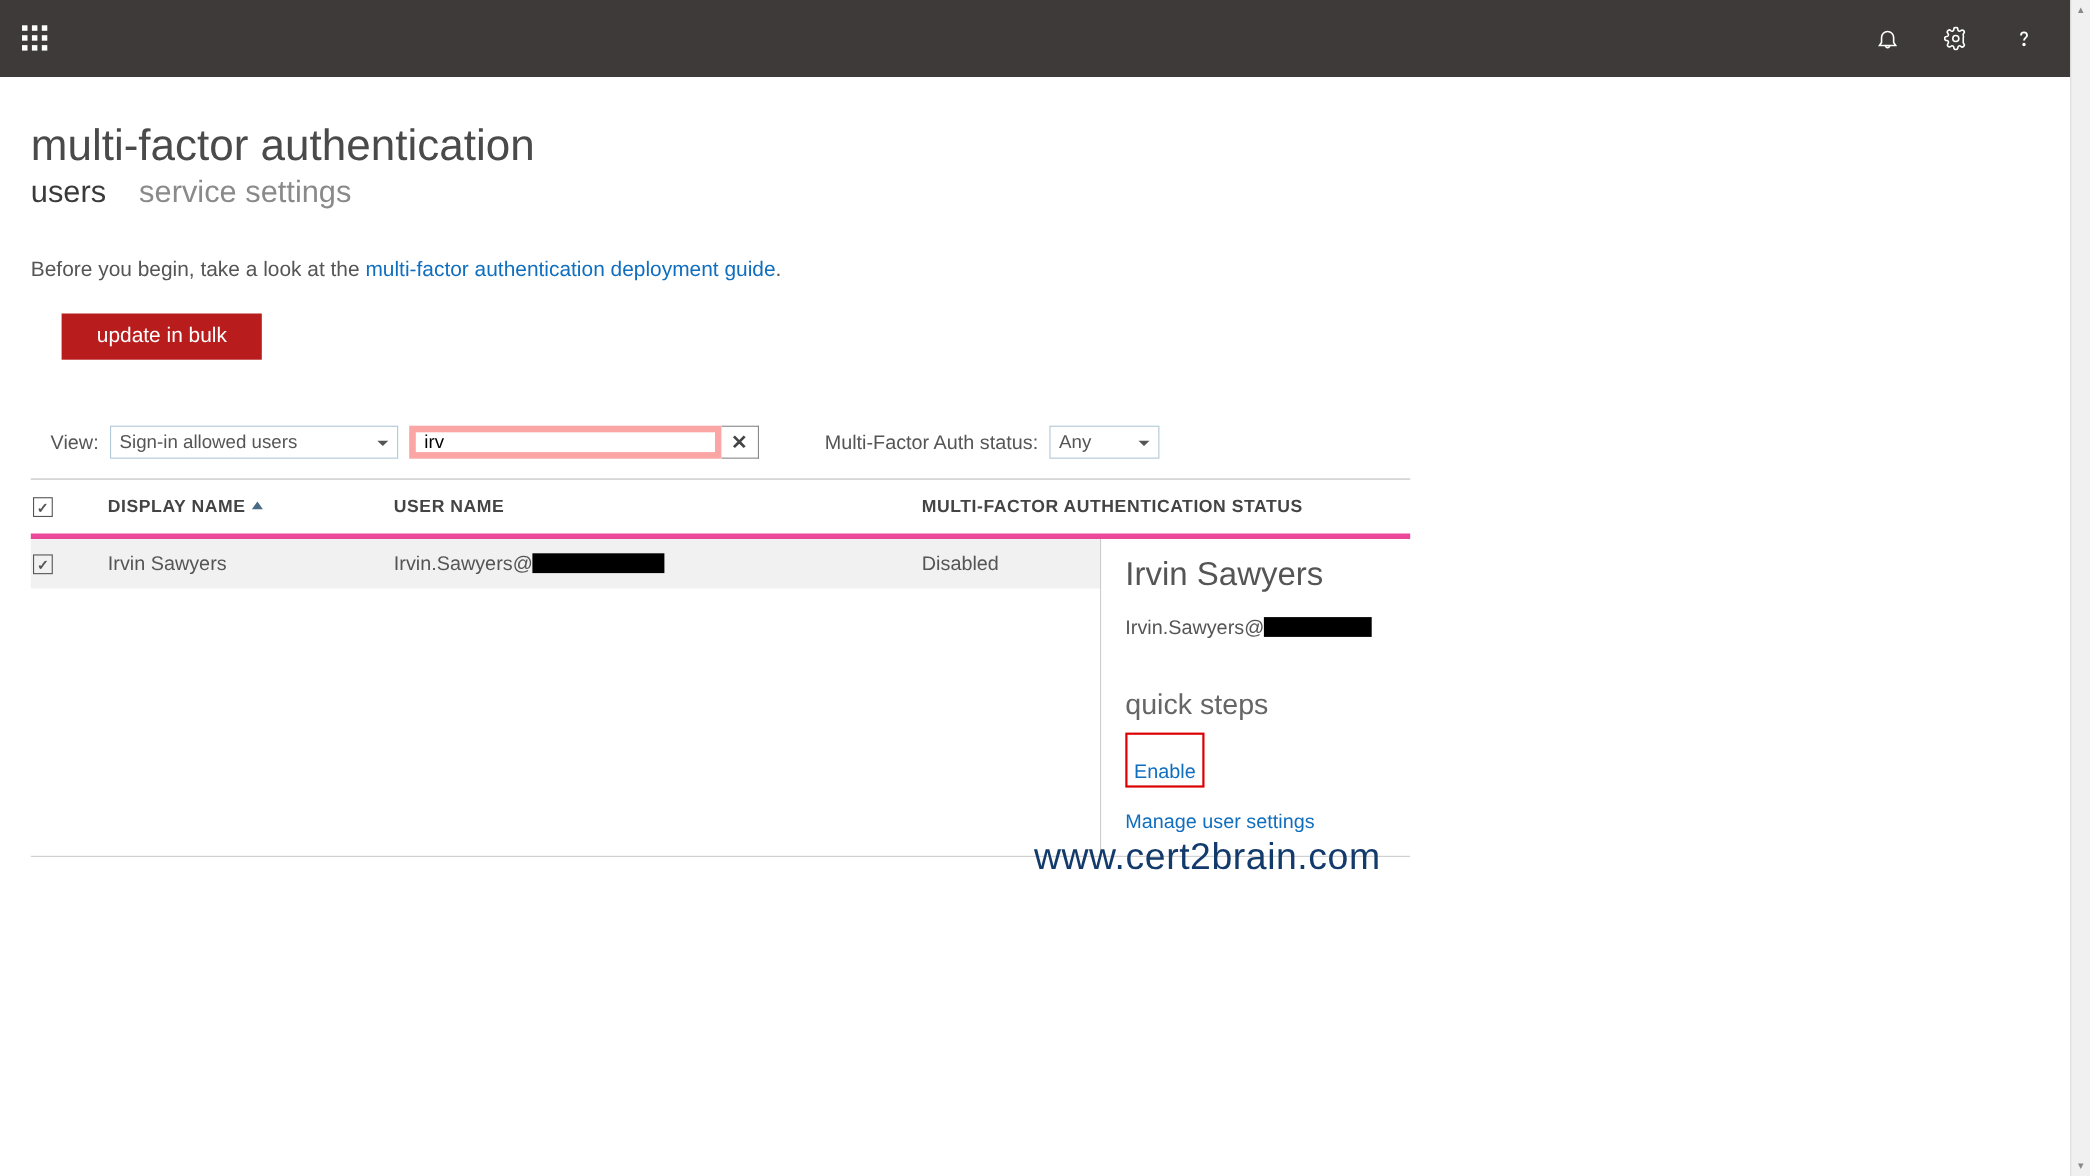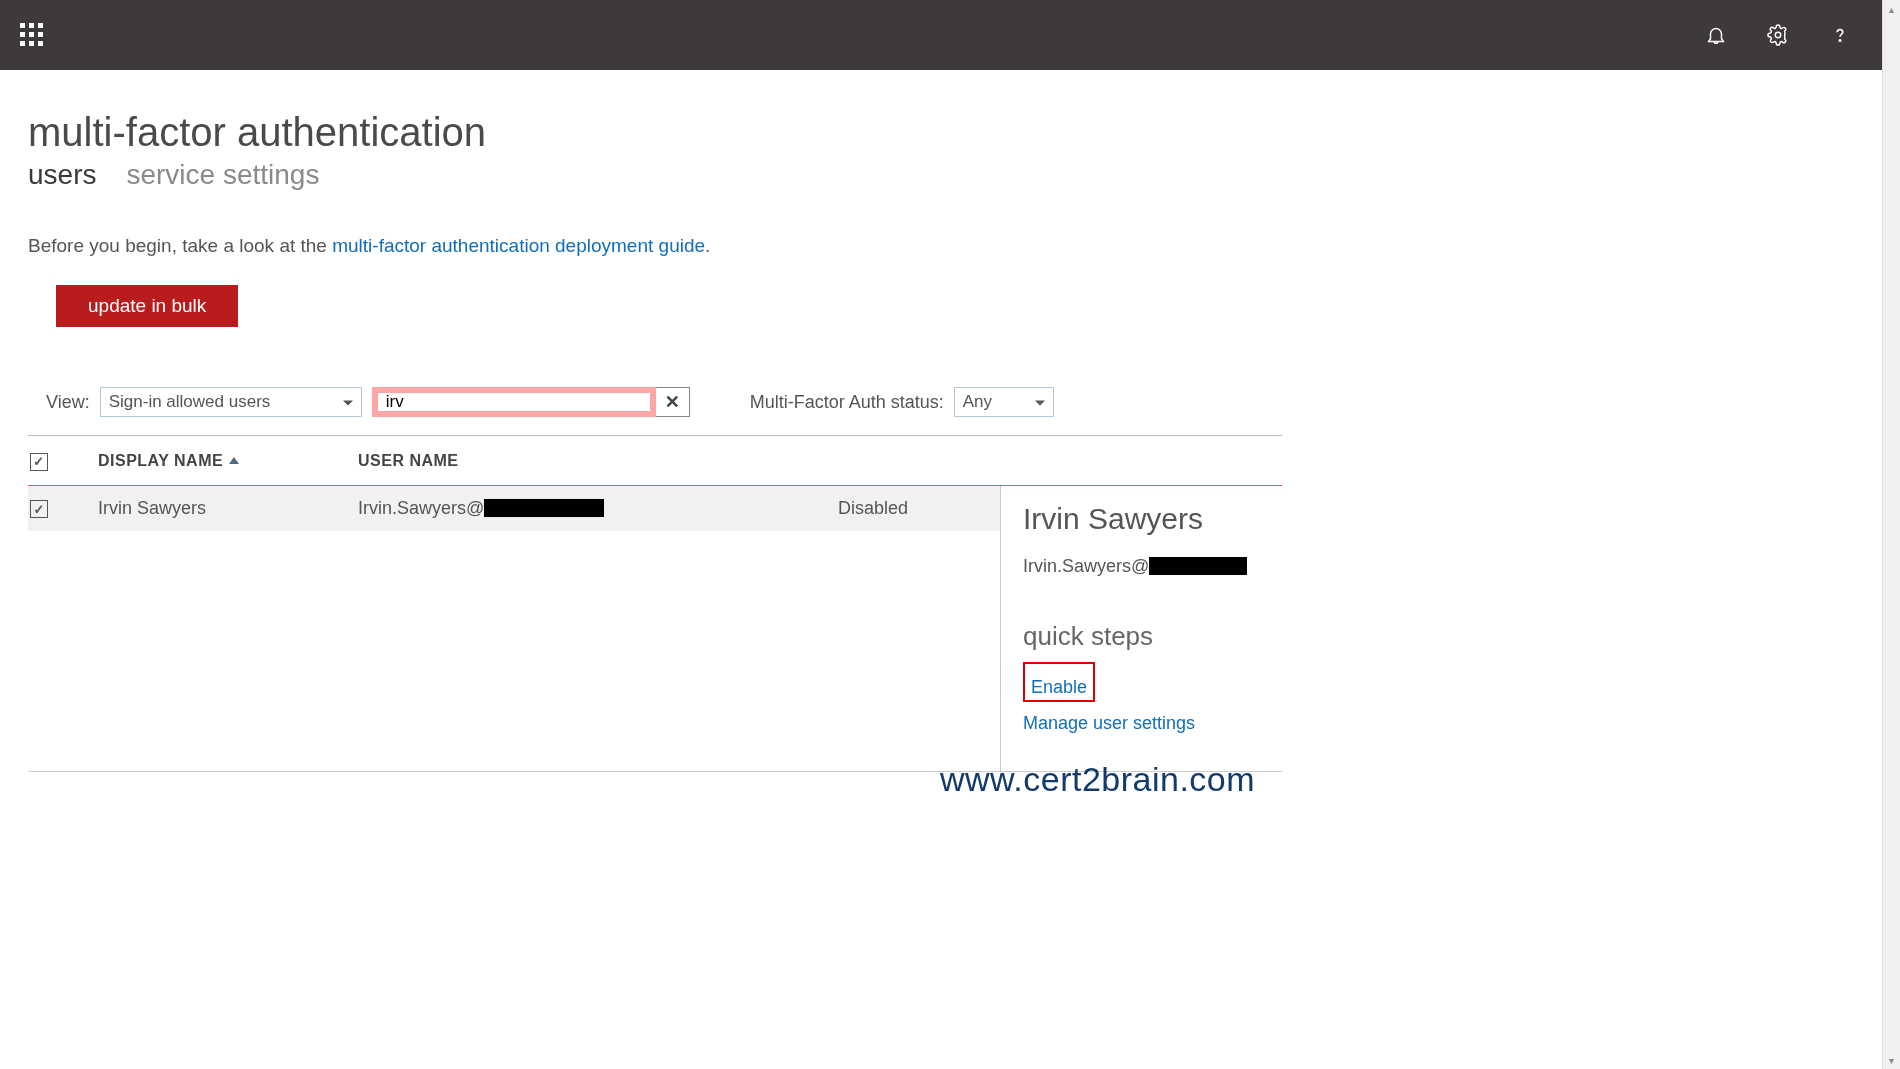--- a/index.html
+++ b/index.html
@@ -36,41 +36,41 @@
   .dropdown.view { width: 262px; }
   .dropdown.status { width: 100px; }
   .dropdown::after { content: ''; position: absolute; right: 8px; top: 50%; margin-top: -2px; border-left: 5px solid transparent; border-right: 5px solid transparent; border-top: 6px solid #555; transform: scaleY(0.8);}
   .search-wrap { display: flex; }
   .search-input { width: 284px; height: 30px; border: 6px solid #fca5a5; padding: 0 8px; font-size: 17px; outline: none; }
   .clear-btn { width: 34px; height: 30px; border: 1px solid #888; border-left: none; background: #fff; display: flex; align-items: center; justify-content: center; cursor: pointer; font-size: 18px; font-weight: bold; color: #444; }
   .filters .gap { width: 20px; }
   .mfa-lbl { margin-left: 20px; }
 
   .table-wrap { margin-top: 18px; margin-left: 0; }
-  .table-head { display: flex; border-top: 1px solid #bbb; border-bottom: 1px solid #ec4899; padding: 16px 0 14px 0; font-weight: 600; font-size: 16px; color: #444; letter-spacing: 0.5px; }
+  .table-head { display: flex; border-top: 1px solid #bbb; border-bottom: 5px solid #ec4899; padding: 16px 0 14px 0; font-weight: 600; font-size: 16px; color: #444; letter-spacing: 0.5px; }
   .col-check { width: 70px; padding-left: 2px; }
   .col-name { width: 260px; position: relative; }
   .col-user { width: 480px; }
   .col-status { flex: 1; }
   .sort-arrow { display: inline-block; width: 0; height: 0; border-left: 5px solid transparent; border-right: 5px solid transparent; border-bottom: 7px solid #4a6a85; margin-left: 6px; vertical-align: 2px; }
 
   .table-body { display: flex; }
   .rows { flex: 1; border-bottom: 1px solid #ccc; }
   .row { display: flex; align-items: center; background: #f1f1f1; padding: 12px 0; font-size: 18px; color: #555; }
   .row .col-user { display: flex; align-items: center; }
   .redact { display: inline-block; background: #000; width: 120px; height: 18px; vertical-align: middle; }
 
   .checkbox { width: 18px; height: 18px; border: 1.5px solid #555; display: inline-flex; align-items: center; justify-content: center; cursor: pointer; }
   .checkbox.checked::after { content: '✓'; font-size: 13px; color: #555; font-weight: bold; }
 
   .details { width: 282px; border-left: 1px solid #ccc; border-bottom: 1px solid #ccc; padding: 16px 8px 20px 22px; }
   .details-name { font-size: 30px; font-weight: 300; color: #555; margin-bottom: 20px; }
   .details-email { font-size: 18px; color: #555; display: flex; align-items: center; }
   .quick-title { font-size: 26px; font-weight: 300; color: #666; margin-top: 44px; margin-bottom: 10px; }
-  .action-link { display: inline-block; font-size: 18px; color: #106ebe; text-decoration: none; margin-top: 11px; }
+  .action-link { display: inline-block; font-size: 18px; color: #106ebe; text-decoration: none; margin-top: 21px; }
   .highlight-box { display: inline-block; border: 2px solid #d00; padding: 2px 6px; }
   .manage-link { display: block; }
 
   .watermark { position: absolute; top: 760px; left: 940px; font-size: 34px; font-weight: 400; color: #123a6b; letter-spacing: 0.5px; }
 </style>
 </head>
 <body>
 
 <div class="outer">
   <div class="page">
@@ -140,20 +140,21 @@
           </div>
       </div>
 
       <div class="table-wrap">
         <div class="table-head">
           <div class="col-check"><span class="checkbox checked"></span></div>
           <div class="col-name">
             <span>DISPLAY NAME</span><span class="sort-arrow"></span>
           </div>
           <div class="col-user">USER NAME</div>
+          <div class="col-status">MULTI-FACTOR AUTHENTICATION STATUS</div>
         </div>
 
         <div class="table-body">
           <div class="rows">
             <div class="row">
               <div class="col-check"><span class="checkbox checked"></span></div>
               <div class="col-name">Irvin Sawyers</div>
               <div class="col-user">
                   <span>Irvin.Sawyers@</span>
                   <span class="redact"></span>

